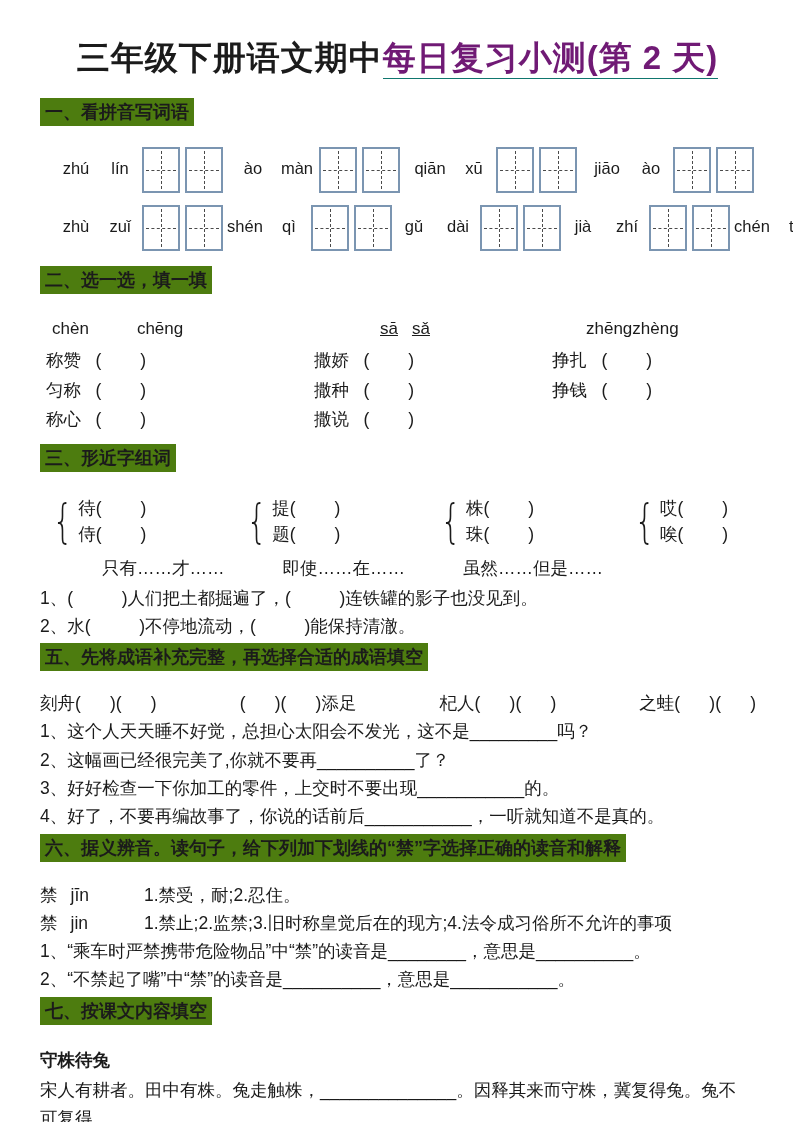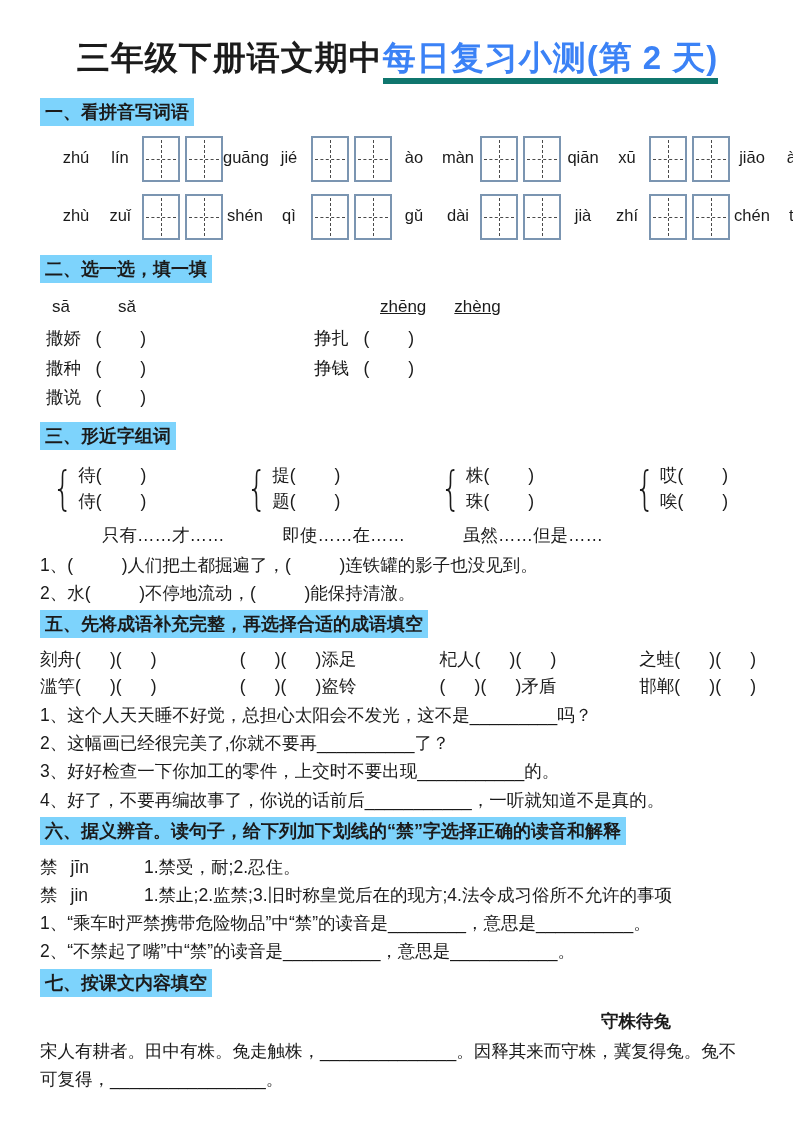--- a/index.html
+++ b/index.html
@@ -7,64 +7,64 @@
     position:relative; width:793px; height:1122px; margin:0 auto;
     background:#ffffff; box-sizing:border-box;
     padding:30px 38px 0 40px; overflow:hidden;
     font-family:"Liberation Sans","DejaVu Sans",sans-serif;
     color:#1b1b1b; font-size:17.5px;
   }
   .pre { white-space:pre-wrap; }
 
   
   .title { text-align:center; font-size:33px; font-weight:800; margin:6px 0 14px 0; letter-spacing:1px; white-space:nowrap; }
-  .title .red { color:#3b82f6; border-bottom:6px solid #0f766e; padding-bottom:2px; }
-
-  
-  .sec-header { display:inline-block; width:fit-content; background:#7dd3fc; padding:2px 5px; font-size:18px; font-weight:600; margin:3px 0 8px 0; }
+  .title .red { color:#701a75; border-bottom:1px solid #0f766e; padding-bottom:2px; }
+
+  
+  .sec-header { display:inline-block; width:fit-content; background:#4d7c0f; padding:2px 5px; font-size:18px; font-weight:600; margin:3px 0 19px 0; }
 
   
   .py-row { display:flex; justify-content:space-between; width:700px; margin:2px 0 12px 14px; }
   .pair { display:flex; flex-direction:row; align-items:center; }
   .py { display:flex; margin-bottom:3px; }
   .py span { display:inline-block; width:44px; text-align:center; font-size:16.5px; }
   .boxes { display:flex; gap:5px; }
   .tzg { position:relative; width:38px; height:46px; border:2px solid #7b95b1; background:#fff; box-sizing:border-box; }
   .tzg::before { content:""; position:absolute; left:50%; top:2px; bottom:2px; border-left:1px dashed #4a4a4a; }
   .tzg::after  { content:""; position:absolute; top:50%; left:2px; right:2px; border-top:1px dashed #4a4a4a; }
 
   
   .s2 { display:flex; margin:2px 0 6px 6px; }
   .s2-col { line-height:1.7; }
   .s2-col:nth-child(1) { width:268px; }
   .s2-col:nth-child(2) { width:238px; }
   .s2-py { display:flex; font-size:17px; margin-bottom:2px; }
   .s2-col:nth-child(1) .s2-py { padding-left:6px; gap:48px; }
-  .s2-col:nth-child(2) .s2-py { padding-left:66px; gap:28px;text-decoration:underline; }
-  .s2-col:nth-child(3) .s2-py { padding-left:34px; gap:22px; }
+  .s2-col:nth-child(2) .s2-py { padding-left:66px; gap:14px;text-decoration:underline; }
+  .s2-col:nth-child(3) .s2-py { padding-left:34px; }
 
   
   .s3-row { display:flex; justify-content:space-between; width:680px; margin:4px 0 8px 8px; }
   .zuci { display:flex; align-items:center; }
   .brace { font-family:"DejaVu Sans",sans-serif; font-size:46px; line-height:1; font-weight:300; margin-right:1px; transform:scaleX(0.7); }
   .zuci-col div { line-height:1.5; }
 
   
   .s4-options { display:flex; gap:58px; margin:2px 0 4px 62px;align-items:flex-end; }
   .s4-line, .s5-line, .s6-line { line-height:1.62; }
 
   
   .s5-row { display:flex; justify-content:space-between; width:716px; line-height:1.55; }
 
   
   .def { display:flex; line-height:1.6; }
   .def-key { display:flex; width:104px; gap:13px; flex-shrink:0; }
 
   
-  .s7-subtitle { text-align:right; font-weight:600; margin:4px 84px 4px 0; }
+  .s7-subtitle { text-align:left; font-weight:600; margin:4px 84px 4px 0; }
   .s7-body { line-height:1.6; padding-right:4px; }
 </style>
 </head>
 <body>
 
 <div class="page">
 
   <div class="title">
     <span>三年级下册语文期中</span><span class="red">每日复习小测(第 2 天)</span>
   </div>
@@ -77,30 +77,20 @@
           <span>zhú</span>
           <span>lín</span>
         </div>
       <div class="boxes">
           <div class="tzg"></div>
           <div class="tzg"></div>
         </div>
     </div>
     <div class="pair">
       <div class="py">
-          <span>guāng</span>
-          <span>jié</span>
-        </div>
-      <div class="boxes">
-          <div class="tzg"></div>
-          <div class="tzg"></div>
-        </div>
-    </div>
-    <div class="pair">
-      <div class="py">
           <span>ào</span>
           <span>màn</span>
         </div>
       <div class="boxes">
           <div class="tzg"></div>
           <div class="tzg"></div>
         </div>
     </div>
     <div class="pair">
       <div class="py">
@@ -182,20 +172,29 @@
         </div>
       <div class="boxes">
           <div class="tzg"></div>
           <div class="tzg"></div>
         </div>
     </div>
   </div>
 
   <div><span class="sec-header">二、选一选，填一填</span></div>
   <div class="s2">
+    <div class="s2-col">
+      <div class="s2-py">
+          <span>chèn</span>
+          <span>chēng</span>
+        </div>
+      <div class="pre">称赞   (        )</div>
+      <div class="pre">匀称   (        )</div>
+      <div class="pre">称心   (        )</div>
+    </div>
     <div class="s2-col">
       <div class="s2-py">
           <span>sā</span>
           <span>sǎ</span>
         </div>
       <div class="pre">撒娇   (        )</div>
       <div class="pre">撒种   (        )</div>
       <div class="pre">撒说   (        )</div>
     </div>
     <div class="s2-col">
@@ -247,26 +246,20 @@
   </div>
   <div class="s4-line pre">1、(          )人们把土都掘遍了，(          )连铁罐的影子也没见到。</div>
   <div class="s4-line pre">2、水(          )不停地流动，(          )能保持清澈。</div>
 
   <div><span class="sec-header">五、先将成语补充完整，再选择合适的成语填空</span></div>
   <div class="s5-row">
     <span class="pre">刻舟(      )(      )</span>
     <span class="pre">(      )(      )添足</span>
     <span class="pre">杞人(      )(      )</span>
     <span class="pre">之蛙(      )(      )</span>
-  </div>
-  <div class="s5-row">
-    <span class="pre">滥竽(      )(      )</span>
-    <span class="pre">(      )(      )盗铃</span>
-    <span class="pre">(      )(      )矛盾</span>
-    <span class="pre">邯郸(      )(      )</span>
   </div>
   <div class="s5-line">1、这个人天天睡不好觉，总担心太阳会不发光，这不是_________吗？</div>
   <div class="s5-line">2、这幅画已经很完美了,你就不要再__________了？</div>
   <div class="s5-line">3、好好检查一下你加工的零件，上交时不要出现___________的。</div>
   <div class="s5-line">4、好了，不要再编故事了，你说的话前后___________，一听就知道不是真的。</div>
 
   <div><span class="sec-header">六、据义辨音。读句子，给下列加下划线的“禁”字选择正确的读音和解释</span></div>
   <div class="def">
     <span class="def-key">
         <span>禁</span>

